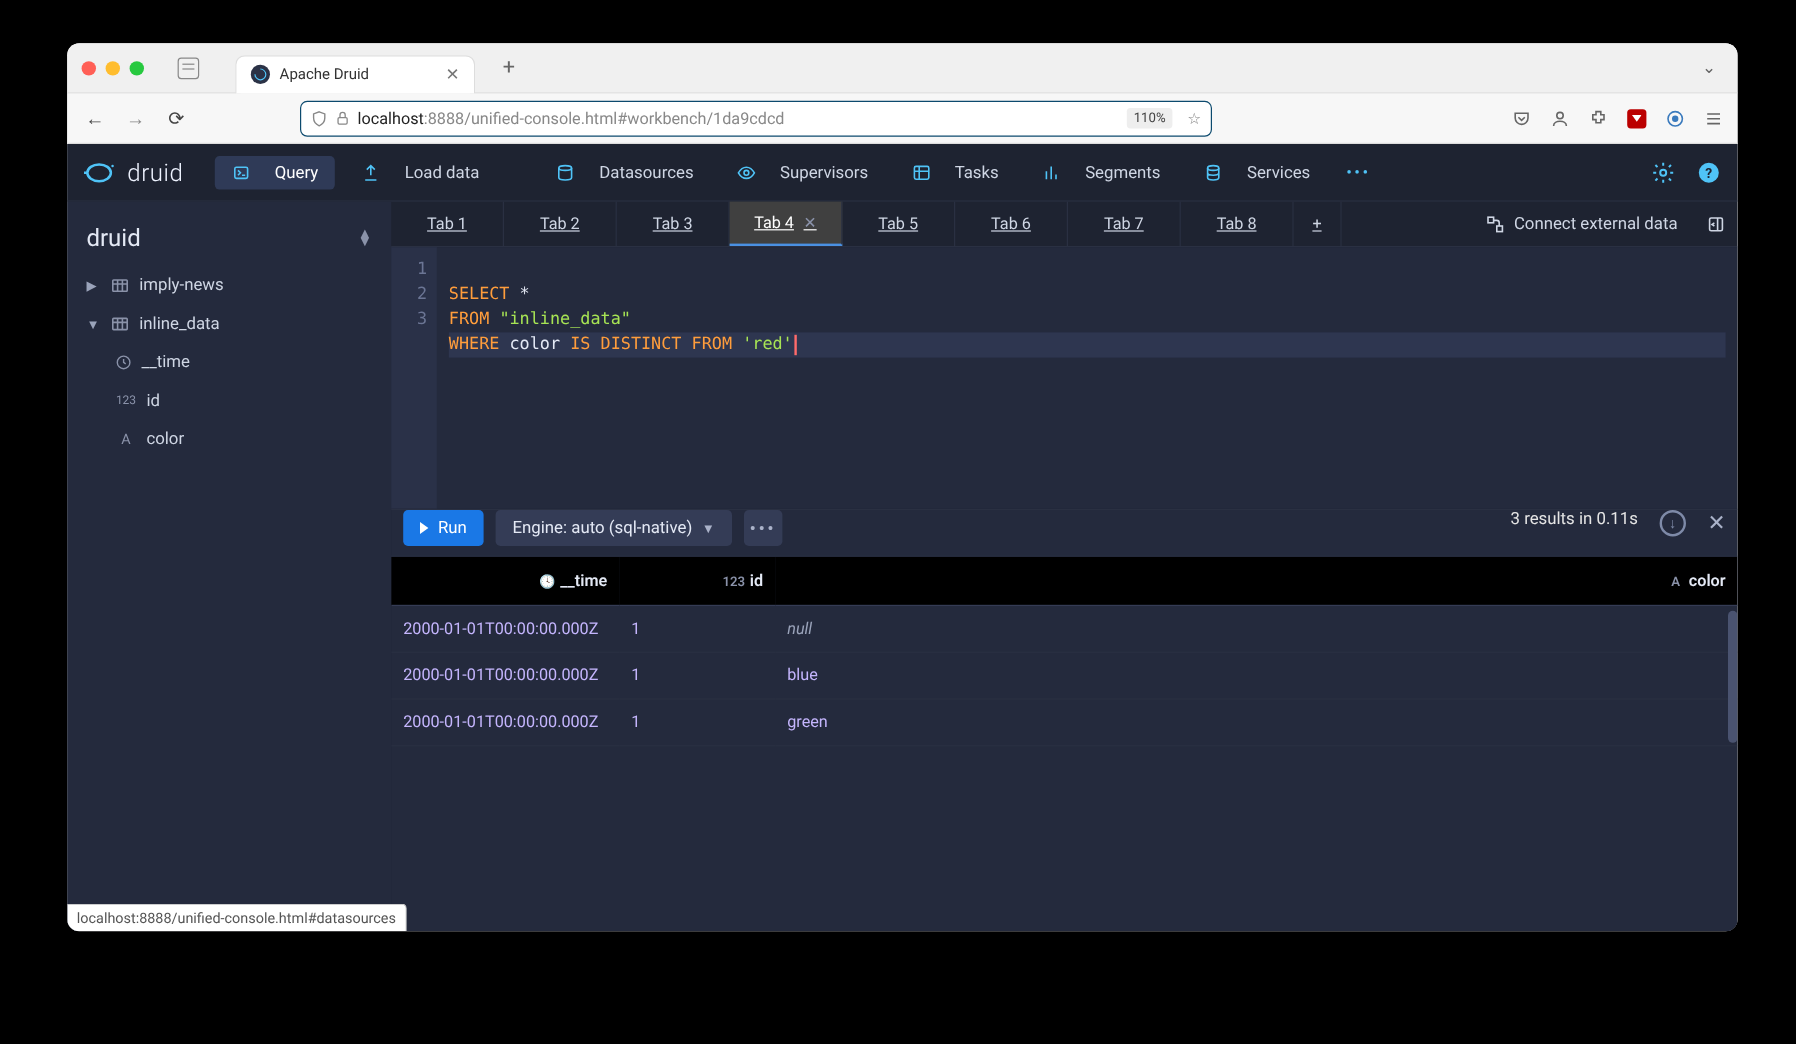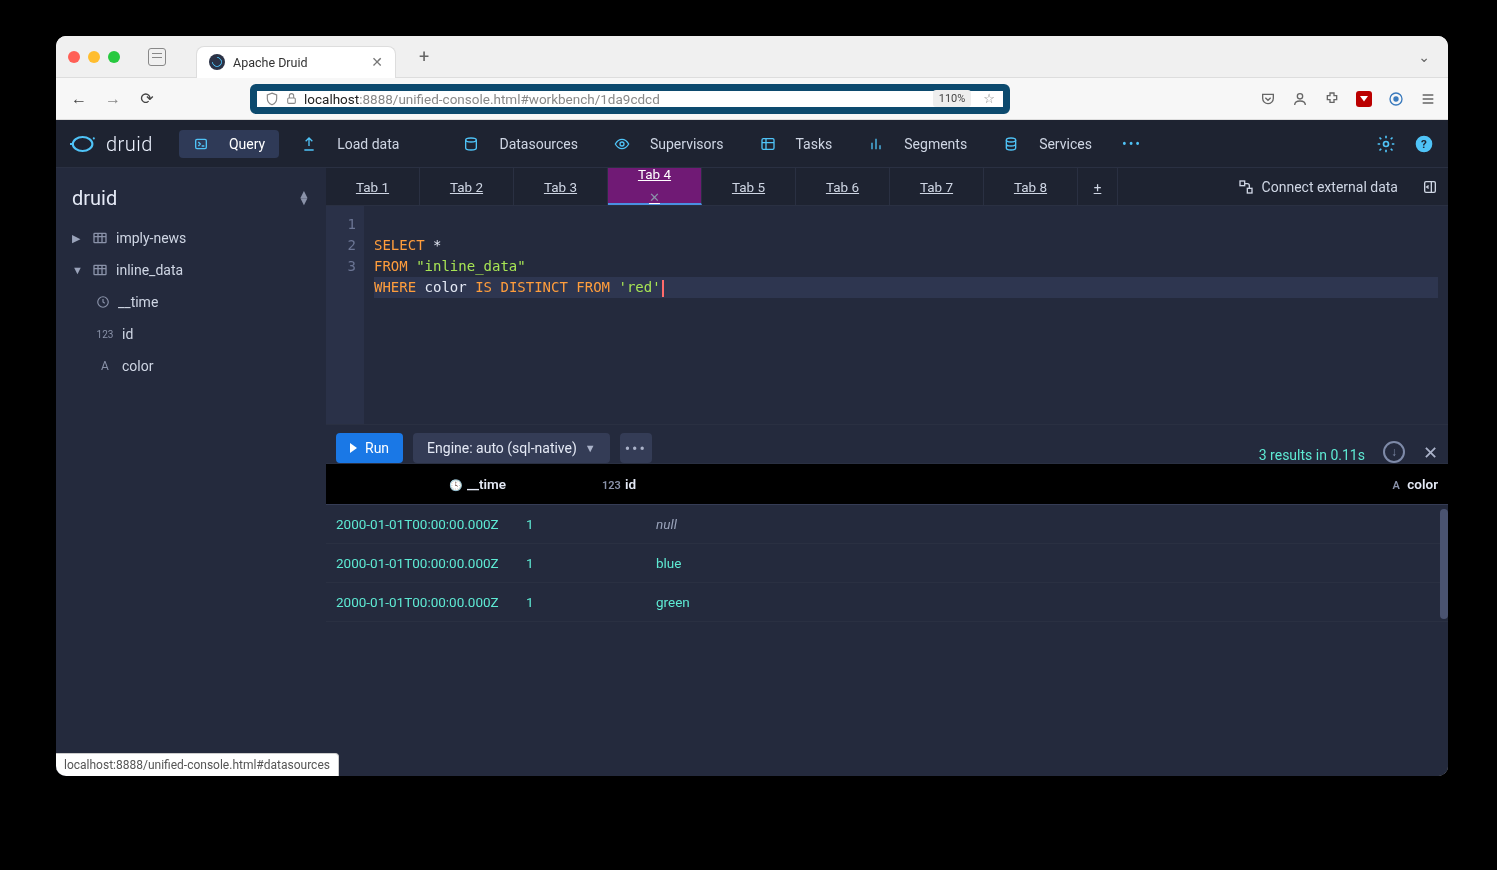--- a/index.html
+++ b/index.html
@@ -15,21 +15,21 @@
   .browser-tab { margin-left: 22px; background:#fff; height:32px; border-radius:8px 8px 0 0; display:flex; align-items:center; padding: 0 12px; gap:8px; font-size:12.5px; color:#333; min-width:200px; position:relative; top:5px;border:1px solid #ddd;border-bottom:none;}
   .browser-tab .favicon{width:16px;height:16px;background:#2b3246;border-radius:50%;display:flex;align-items:center;justify-content:center;}
   .browser-tab .favicon::after{content:"";width:8px;height:8px;border:1.5px solid #4fc3f7;border-radius:50%;border-left-color:transparent;transform:rotate(45deg);}
   .browser-tab .close{margin-left:auto;color:#777;font-size:14px;}
   .newtab{margin-left:8px;color:#666;font-size:18px;width:24px;height:24px;display:flex;align-items:center;justify-content:center;cursor:pointer;}
   .titlebar .spacer{flex:1;}
   .titlebar .dropdown{color:#666;font-size:14px;margin-right:6px;}
   .toolbar { height: 42px; background:#f7f7f7; display:flex; align-items:center; padding:0 12px; gap:12px; border-bottom:1px solid #ddd; font-size:13px; color:#555;}
   .toolbar .navbtn{width:22px;text-align:center;color:#888;cursor:pointer;font-size:16px;}
   .toolbar .navbtn.enabled{color:#444;}
-  .urlbar{flex:0 0 760px;margin-left:80px;background:#fff;border:7px solid #0c4a6e;border-radius:6px;height:30px;display:flex;align-items:center;padding:0 8px;gap:6px;}
+  .urlbar{flex:0 0 760px;margin-left:80px;background:#fff;border:1px solid #0c4a6e;border-radius:6px;height:30px;display:flex;align-items:center;padding:0 8px;gap:6px;}
   .urlbar .shield{color:#888;}
   .urlbar .lock{color:#888;}
   .urlbar .url{font-size:13.5px;color:#888;}
   .urlbar .url .host{color:#222;}
   .urlbar .zoom{margin-left:auto;background:#eee;border-radius:3px;padding:2px 6px;font-size:11px;color:#444;}
   .urlbar .star{color:#888;margin-left:6px;}
   .toolbar .right-icons{margin-left:auto;display:flex;gap:16px;align-items:center;color:#666;}
   .right-icons .ublock{width:16px;height:16px;background:#b00;border-radius:3px;position:relative;}
   .right-icons .ublock::after{content:"";position:absolute;left:4px;top:3px;width:8px;height:8px;background:#fff;clip-path:polygon(50% 100%,0 30%,100% 30%);}
   
@@ -48,49 +48,49 @@
   .sidebar{width:270px;background:#242a3d;padding:12px;display:flex;flex-direction:column;gap:4px;font-size:14px;}
   .sidebar-title{font-size:20px;color:#e4e9f5;padding:6px 4px 10px;display:flex;align-items:center;}
   .sidebar-title .sort{margin-left:auto;color:#8a92a9;font-size:12px;display:flex;flex-direction:column;line-height:7px;}
   .tree-row{display:flex;align-items:center;gap:8px;padding:6px 4px;border-radius:3px;cursor:pointer;}
   .tree-row .chev{width:12px;color:#9aa3ba;font-size:11px;}
   .tree-row.child{padding-left:28px;}
   .col-type{font-size:10px;color:#8a92a9;width:18px;text-align:center;}
   .main{flex:1;display:flex;flex-direction:column;min-width:0;}
   .tabbar{height:38px;display:flex;align-items:stretch;border-bottom:1px solid #2a3042;}
   .qtab{min-width:94px;display:flex;align-items:center;justify-content:center;gap:8px;font-size:13.5px;color:#cfd6e4;border-right:1px solid #2a3042;cursor:pointer;padding:0 14px;text-decoration:underline;}
-  .qtab.active{background:#701a75;border-bottom:2px solid #4a90e2;color:#fff;flex-direction:column;}
+  .qtab.active{background:#404040;border-bottom:2px solid #4a90e2;color:#fff;}
   .qtab .x{color:#8a92a9;font-size:13px;}
   .qtab.add{min-width:40px;}
   .tabbar .spacer{flex:1;}
   .tabbar .connect{display:flex;align-items:center;gap:8px;padding:0 14px;font-size:14px;color:#cfd6e4;cursor:pointer;}
   .editor{flex:0 0 218px;display:flex;font-family:"Menlo","Consolas",monospace;font-size:14px;background:#242a3d;}
   .gutter{width:38px;background:#2a3148;color:#6b7594;text-align:right;padding:8px 8px 0 0;line-height:21px;}
   .code{flex:1;padding:8px 10px 0;line-height:21px;white-space:pre;position:relative;}
   .code .kw{color:#ff9d3c;}
   .code .str{color:#a7e454;}
   .code .id{color:#e4e9f5;}
   .code .cursor{display:inline-block;width:2px;height:17px;background:#ff6b6b;vertical-align:middle;margin-left:1px;}
   .code .line3{background:#2e3650;display:inline-block;width:100%;}
-  .runbar{height:40px;background:#242a3d;display:flex;align-items:flex-end;gap:10px;padding:0 10px;border-top:1px solid #2a3042;border-bottom:1px solid #2a3042;}
+  .runbar{height:40px;background:#242a3d;display:flex;align-items:flex-start;gap:10px;padding:0 10px;border-top:1px solid #2a3042;border-bottom:1px solid #2a3042;}
   .btn{height:30px;padding:0 14px;border-radius:4px;display:flex;align-items:center;gap:8px;font-size:14px;cursor:pointer;}
   .btn.primary{background:#1a78e6;color:#fff;}
   .btn.secondary{background:#343c56;color:#e4e9f5;}
   .btn .tri{width:0;height:0;border-left:7px solid #fff;border-top:5px solid transparent;border-bottom:5px solid transparent;}
   .btn .caret{font-size:11px;color:#aab2c9;}
   .runbar .more{width:32px;height:30px;background:#343c56;border-radius:4px;display:flex;align-items:center;justify-content:center;color:#aab2c9;letter-spacing:2px;cursor:pointer;}
   .runbar .spacer{flex:1;}
-  .runbar .status{font-size:14px;color:#5eead4;}
+  .runbar .status{font-size:14px;color:#e5e5e5;}
   .runbar .dl{width:22px;height:22px;border:2px solid #7e8aa8;border-radius:50%;display:flex;align-items:center;justify-content:center;color:#7e8aa8;font-size:12px;margin-left:8px;cursor:pointer;}
   .runbar .close{color:#aab2c9;font-size:18px;margin-left:8px;cursor:pointer;}
   .results{flex:1;background:#242a3d;overflow:auto;position:relative;}
   .rtable{width:100%;border-collapse:collapse;font-size:13.5px;}
   .rtable th{background:#000000;text-align:right;font-weight:600;padding:12px 10px;border-bottom:1px solid #353c55;color:#e4e9f5;}
   .rtable th .th-icon{color:#8a92a9;margin-right:4px;font-size:11px;}
-  .rtable td{padding:11px 10px;border-bottom:1px solid #2a3042;color:#5eead4;}
+  .rtable td{padding:11px 10px;border-bottom:1px solid #2a3042;color:#c4b5fd;}
   .rtable td.null{font-style:italic;color:#9aa3ba;}
   .rtable .c-time{width:190px;}
   .rtable .c-id{width:130px;}
   .results .scroll-thumb{position:absolute;right:0;top:45px;width:8px;height:110px;background:#4a5370;border-radius:4px;}
   .statusbar-link{position:absolute;left:0;bottom:0;background:#fff;color:#555;font-size:12px;padding:4px 8px;border:1px solid #ccc;border-left:none;border-bottom:none;border-radius:0 4px 0 0;}
   svg{display:block;}
   .ico{width:16px;height:16px;stroke:#4fc3f7;fill:none;stroke-width:2;}
   .ico.gray{stroke:#8a92a9;}
 </style>
 </head>

